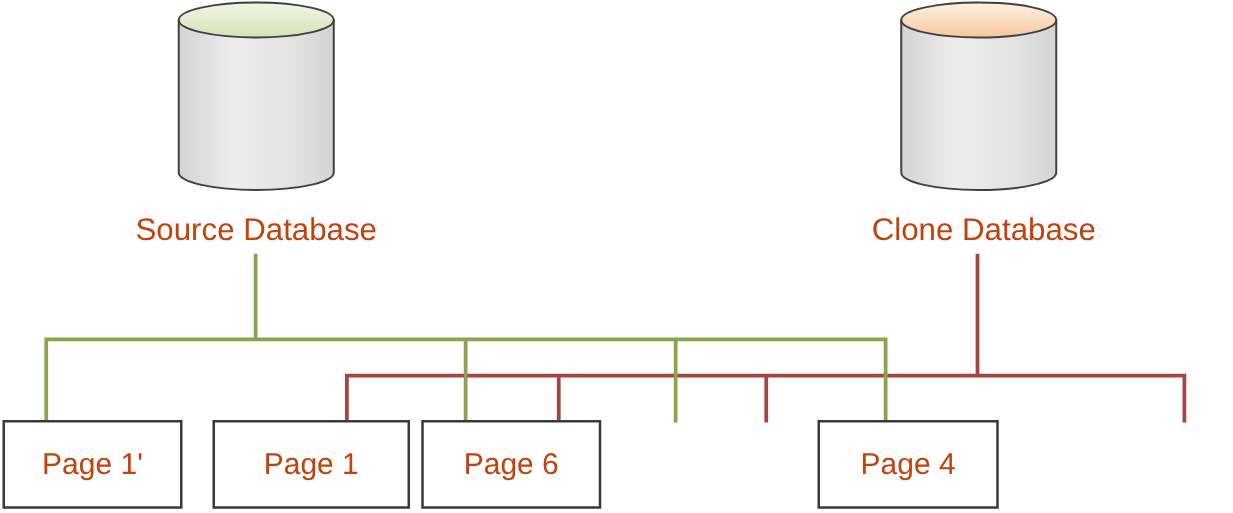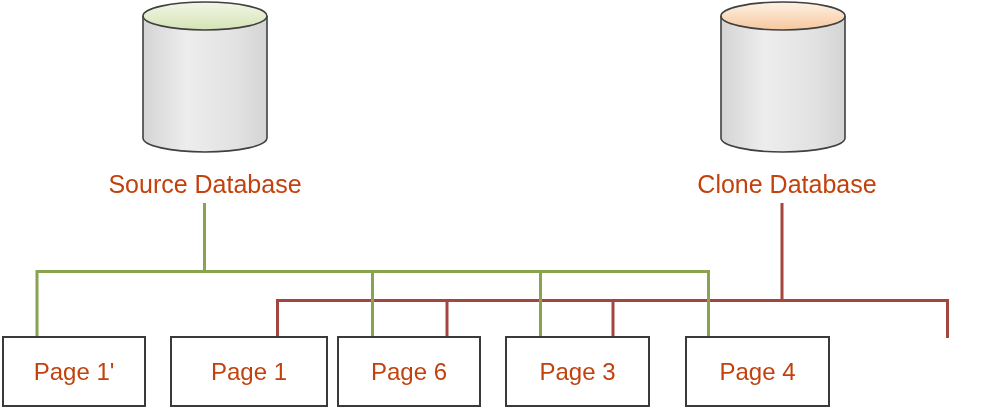--- a/index.html
+++ b/index.html
@@ -101,20 +101,17 @@
 
   <div class="page-box" style="left:2px">
     <span>Page 1'</span>
   </div>
   <div class="page-box" style="left:170px; width:158px">
     <span>Page 1</span>
   </div>
   <div class="page-box" style="left:337px">
     <span>Page 6</span>
   </div>
-  <div class="page-box" style="left:505px; width:145px">
-    <span>Page 3</span>
-  </div>
-  <div class="page-box" style="left:685px; width:145px">
+  <div class="page-box" style="left:654px; width:145px">
     <span>Page 4</span>
   </div>
 
 </div>
 
 </body></html>

